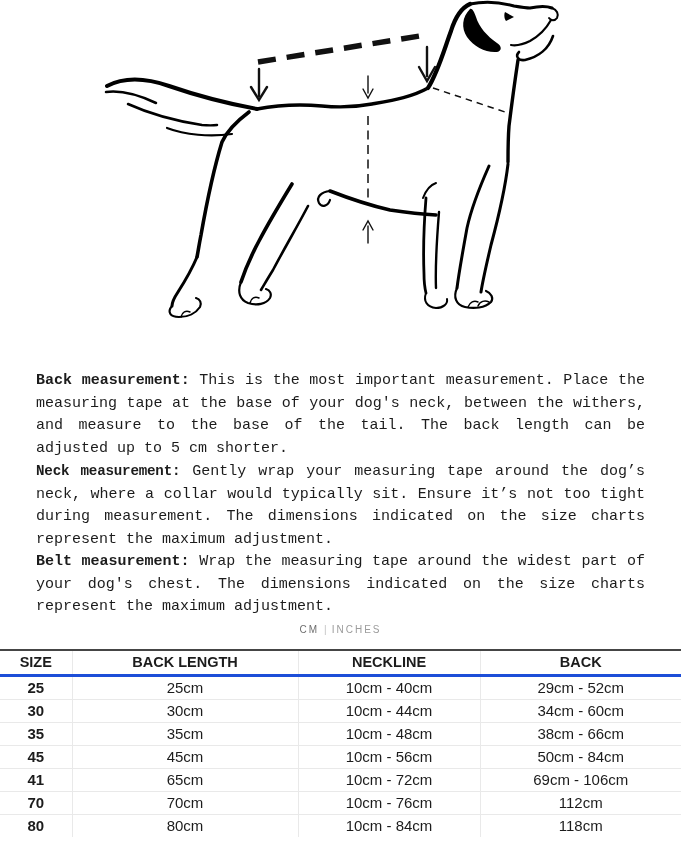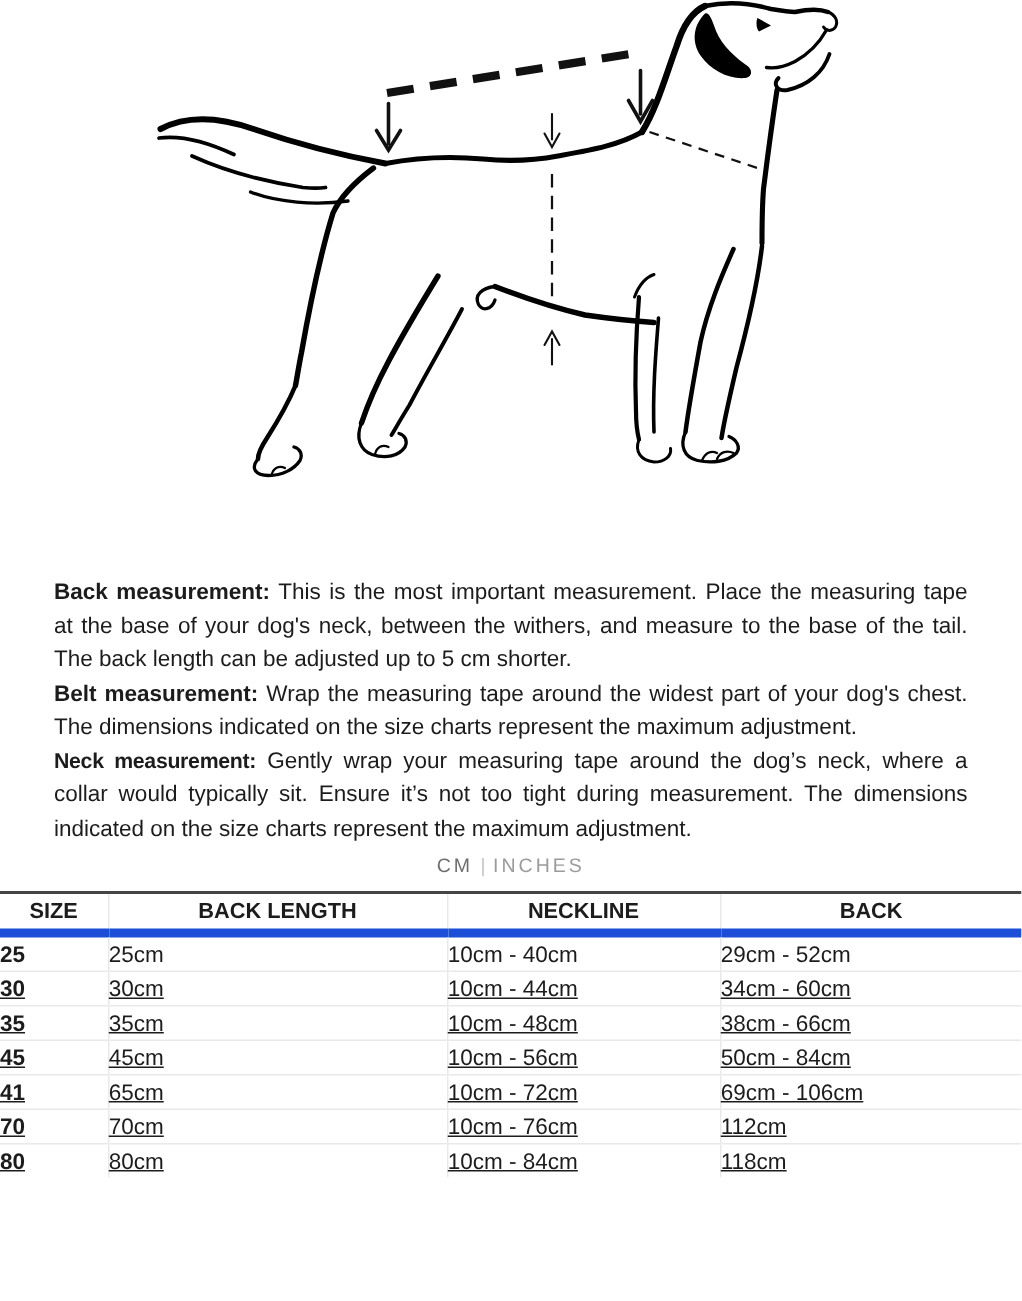--- a/index.html
+++ b/index.html
@@ -12,34 +12,34 @@
   }
   .page{width:681px;overflow:hidden;}
 
   
   .dog-figure{margin:0;height:370px;}
   .dog-figure svg{display:block;}
 
   
   .instructions{
     padding:0 36px;
-    margin-top:14px;
     font-size:15px;
     line-height:22.5px;
     text-align:justify;
+    font-family:Liberation Mono, monospace;
   }
   .instructions p{margin:0;}
   .lead{font-weight:bold;}
   .lead-condensed{font-weight:bold;font-size:14.2px;letter-spacing:-0.2px;}
 
   
   .unit-toggle{
     margin-top:5px;
     text-align:center;
-    font-size:13px;
+    font-size:10px;
     letter-spacing:2px;
     color:#9b9b9b;
     height:19px;
   }
   .unit-toggle .unit{cursor:pointer;}
   .unit-toggle .unit-active{color:#6e6e6e;}
   .unit-toggle .sep{color:#c4c4c4;margin:0 5px;letter-spacing:0;}
 
   
   table.size-chart{
@@ -47,28 +47,29 @@
     border-collapse:collapse;
     margin-top:6px;
     border-top:2px solid #454545;
   }
   .size-chart th{
     font-size:14.5px;
     font-weight:bold;
     height:23px;
     padding:0;
     text-align:center;
-    border-bottom:6px solid #1d4ed8;
+    border-bottom:3px solid #1d4ed8;
   }
   .size-chart td{
     font-size:15px;
     height:22px;
     padding:0;
-  }
-  .size-chart tbody tr + tr td{border-top:1px solid #e9e9e9;text-decoration:underline;}
+    text-align:center;
+  }
+  .size-chart tbody tr + tr td{border-top:1px solid #e9e9e9;}
   .size-chart th:not(:last-child),
   .size-chart td:not(:last-child){border-right:1px solid #e9e9e9;}
   .size-chart td:first-child{font-weight:bold;}
 </style>
 </head>
 <body>
 
 <div class="page">
 
   <figure class="dog-figure">
@@ -142,22 +143,22 @@
       </g>
 
       <g stroke="#111111" fill="none">
         <path d="M433,88 L508,113" stroke-width="1.5" stroke-dasharray="6.5 5"></path>
       </g>
     </svg>
   </figure>
 
   <section class="instructions">
     <p><strong class="lead">Back measurement:</strong> <span>This is the most important measurement. Place the measuring tape at the base of your dog's neck, between the withers, and measure to the base of the tail. The back length can be adjusted up to 5 cm shorter.</span></p>
+    <p><strong class="lead-condensed">Neck measurement:</strong> <span>Gently wrap your measuring tape around the dog’s neck, where a collar would typically sit. Ensure it’s not too tight during measurement. The dimensions indicated on the size charts represent the maximum adjustment.</span></p>
     <p><strong class="lead">Belt measurement:</strong> <span>Wrap the measuring tape around the widest part of your dog's chest. The dimensions indicated on the size charts represent the maximum adjustment.</span></p>
-    <p><strong class="lead-condensed">Neck measurement:</strong> <span>Gently wrap your measuring tape around the dog’s neck, where a collar would typically sit. Ensure it’s not too tight during measurement. The dimensions indicated on the size charts represent the maximum adjustment.</span></p>
   </section>
 
   <div class="unit-toggle">
     <span class="unit unit-active">CM</span><span class="sep">|</span><span class="unit">INCHES</span>
   </div>
 
   <table class="size-chart">
     <colgroup>
       <col style="width:72px">
         <col style="width:226px">

